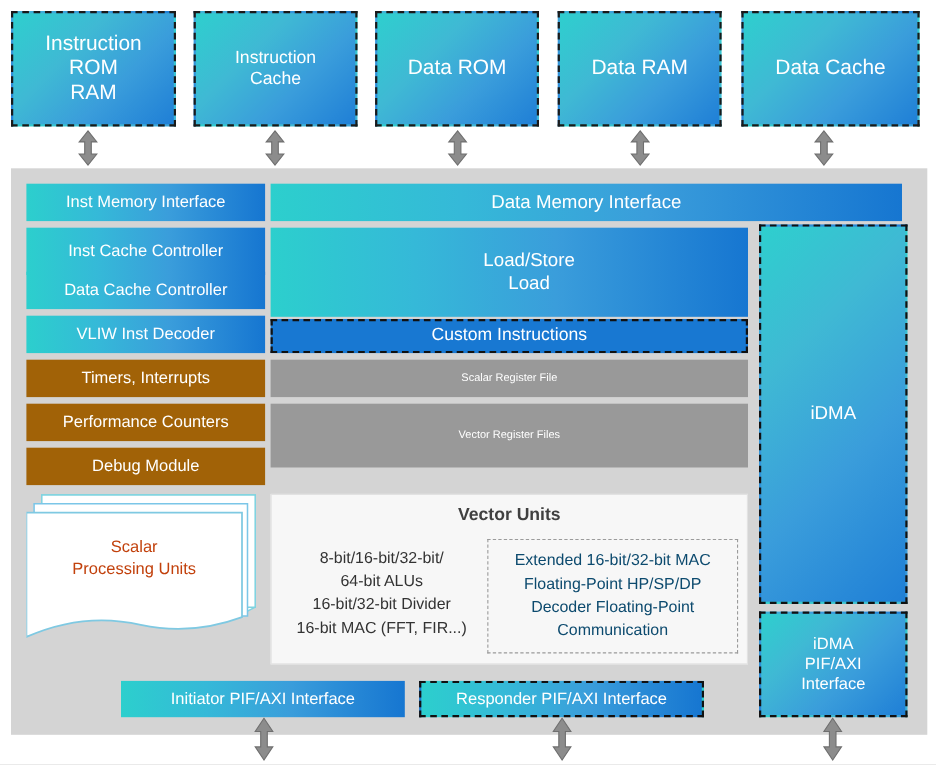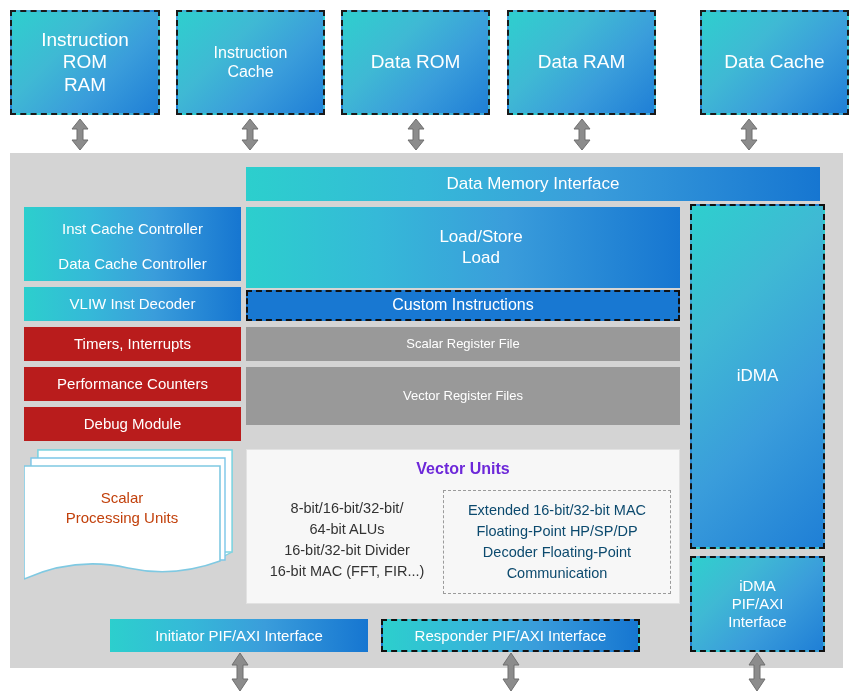--- a/index.html
+++ b/index.html
@@ -25,39 +25,39 @@
 
   
   #chassis{position:absolute;left:10px;top:153px;width:833px;height:515px;background:#d4d4d4;}
 
   
   .gradbar{
     background:linear-gradient(90deg,#2ccfcd 0%,#35b9d8 30%,#3a9ddb 60%,#1676d1 100%);
     font-size:15px;
   }
   .gradbar.big{font-size:17px;}
-  .solidteal{background:#b91c1c;font-size:15px;justify-content:center;}
-  .gray{background:#999999;font-size:13px;}
+  .solidteal{background:#a16207;font-size:15px;justify-content:center;}
+  .gray{background:#999999;font-size:10px;}
   .cust{
     background:#1878d2;border:2px dashed #111111;font-size:16px;
   }
   .dashgrad{
     border:2px dashed #111111;
     background:linear-gradient(135deg,#2ecfce 0%,#3fb9d4 30%,#3a9ddb 62%,#1f7fd6 100%);
     font-size:17px;
   }
   .dashgrad.multi{font-size:15px;}
 
   
   #vecpanel{
     position:absolute;left:246px;top:449px;width:434px;height:155px;
     background:#f7f7f7;border:1px solid #e2e2e2;box-sizing:border-box;
   }
   #vec-title{position:absolute;left:0;top:10px;width:100%;text-align:center;
-    font-size:16px;font-weight:bold;color:#6d28d9;}
+    font-size:16px;font-weight:bold;color:#404040;}
   #vec-left{position:absolute;left:10px;top:48px;width:180px;text-align:center;
     font-size:14.5px;color:#333;line-height:1.45;}
   #vec-inner{
     position:absolute;left:196px;top:40px;width:228px;height:104px;
     border:1px dashed #9b9b9b;box-sizing:border-box;
     display:flex;align-items:center;justify-content:center;text-align:center;
     font-size:14.5px;color:#0c4a6e;line-height:1.45;background:transparent;
   }
 
   
@@ -92,21 +92,21 @@
   </div>
 
   <div class="blk memblk" style="left:341px;top:10px;width:149px;height:105px;">
     <span class="lbl">Data ROM</span>
   </div>
 
   <div class="blk memblk" style="left:507px;top:10px;width:149px;height:105px;">
     <span class="lbl">Data RAM</span>
   </div>
 
-  <div class="blk memblk" style="left:700px;top:10px;width:149px;height:105px;">
+  <div class="blk memblk" style="left:674px;top:10px;width:162px;height:105px;">
     <span class="lbl">Data Cache</span>
   </div>
 
   <svg class="arrow" style="left:68px;top:118px;" width="24" height="33" viewBox="0 0 24 33">
     <path d="M12 1 L20 11 L15 11 L15 22 L20 22 L12 32 L4 22 L9 22 L9 11 L4 11 Z" fill="#8c8c8c" stroke="#6f6f6f" stroke-width="1"></path>
   </svg>
   <svg class="arrow" style="left:238px;top:118px;" width="24" height="33" viewBox="0 0 24 33">
     <path d="M12 1 L20 11 L15 11 L15 22 L20 22 L12 32 L4 22 L9 22 L9 11 L4 11 Z" fill="#8c8c8c" stroke="#6f6f6f" stroke-width="1"></path>
   </svg>
   <svg class="arrow" style="left:404px;top:118px;" width="24" height="33" viewBox="0 0 24 33">
@@ -114,20 +114,23 @@
   </svg>
   <svg class="arrow" style="left:570px;top:118px;" width="24" height="33" viewBox="0 0 24 33">
     <path d="M12 1 L20 11 L15 11 L15 22 L20 22 L12 32 L4 22 L9 22 L9 11 L4 11 Z" fill="#8c8c8c" stroke="#6f6f6f" stroke-width="1"></path>
   </svg>
   <svg class="arrow" style="left:737px;top:118px;" width="24" height="33" viewBox="0 0 24 33">
     <path d="M12 1 L20 11 L15 11 L15 22 L20 22 L12 32 L4 22 L9 22 L9 11 L4 11 Z" fill="#8c8c8c" stroke="#6f6f6f" stroke-width="1"></path>
   </svg>
 
   <div id="chassis"></div>
 
+  <div class="blk gradbar" style="left:24px;top:167px;width:217px;height:34px;">
+    <span class="lbl">Inst Memory Interface</span>
+  </div>
   <div class="blk gradbar" style="left:24px;top:207px;width:217px;height:43px;">
     <span class="lbl">Inst Cache Controller</span>
   </div>
   <div class="blk gradbar" style="left:24px;top:247px;width:217px;height:34px;">
     <span class="lbl">Data Cache Controller</span>
   </div>
   <div class="blk gradbar" style="left:24px;top:287px;width:217px;height:34px;">
     <span class="lbl">VLIW Inst Decoder</span>
   </div>
   <div class="blk solidteal" style="left:24px;top:327px;width:217px;height:34px;">

